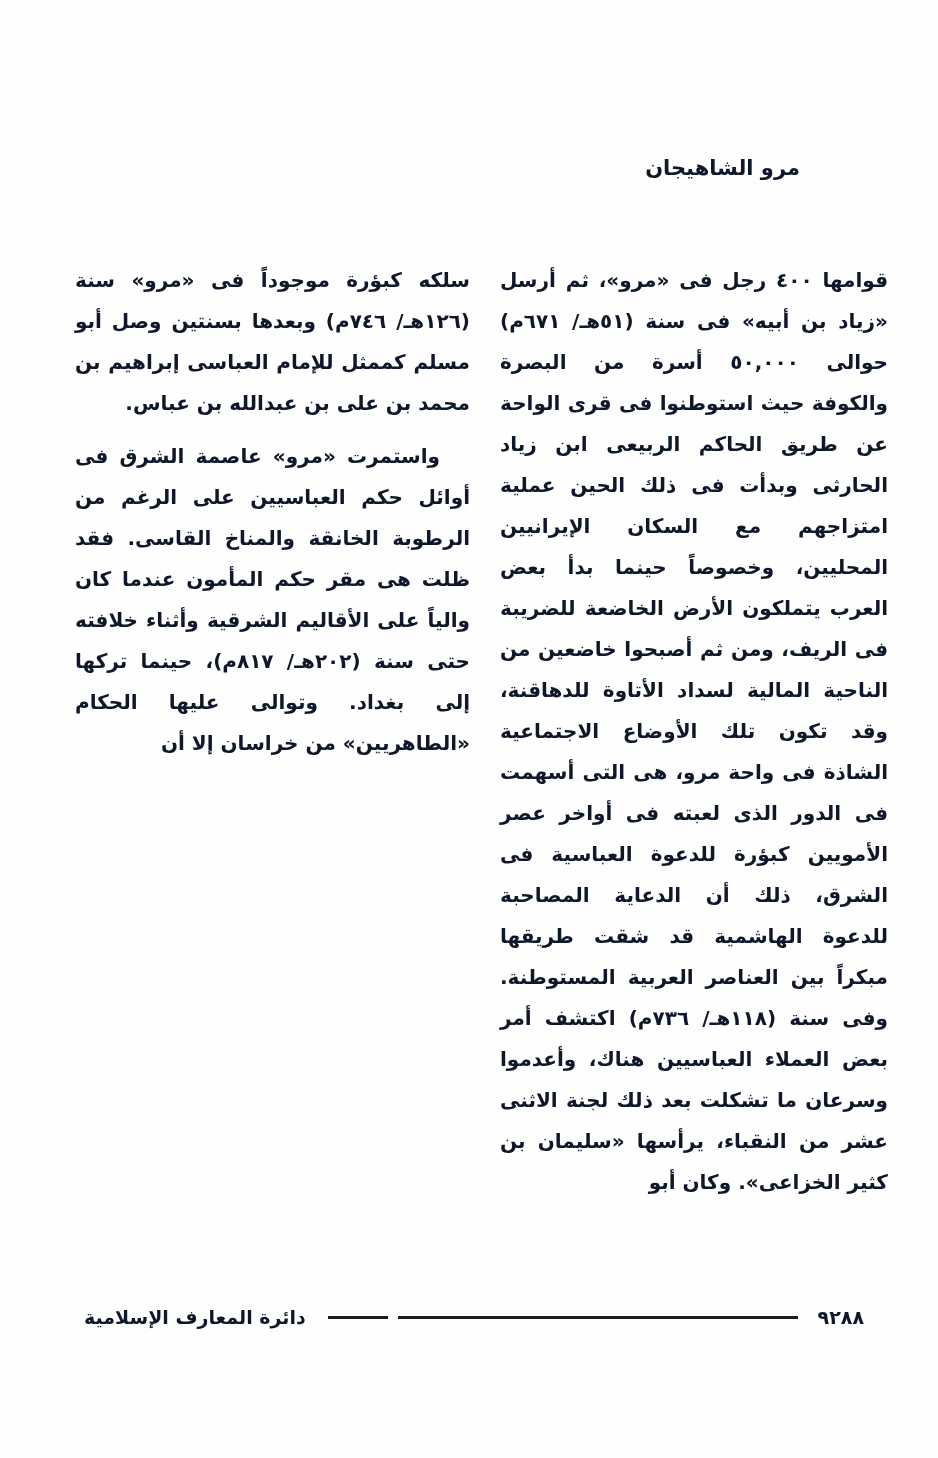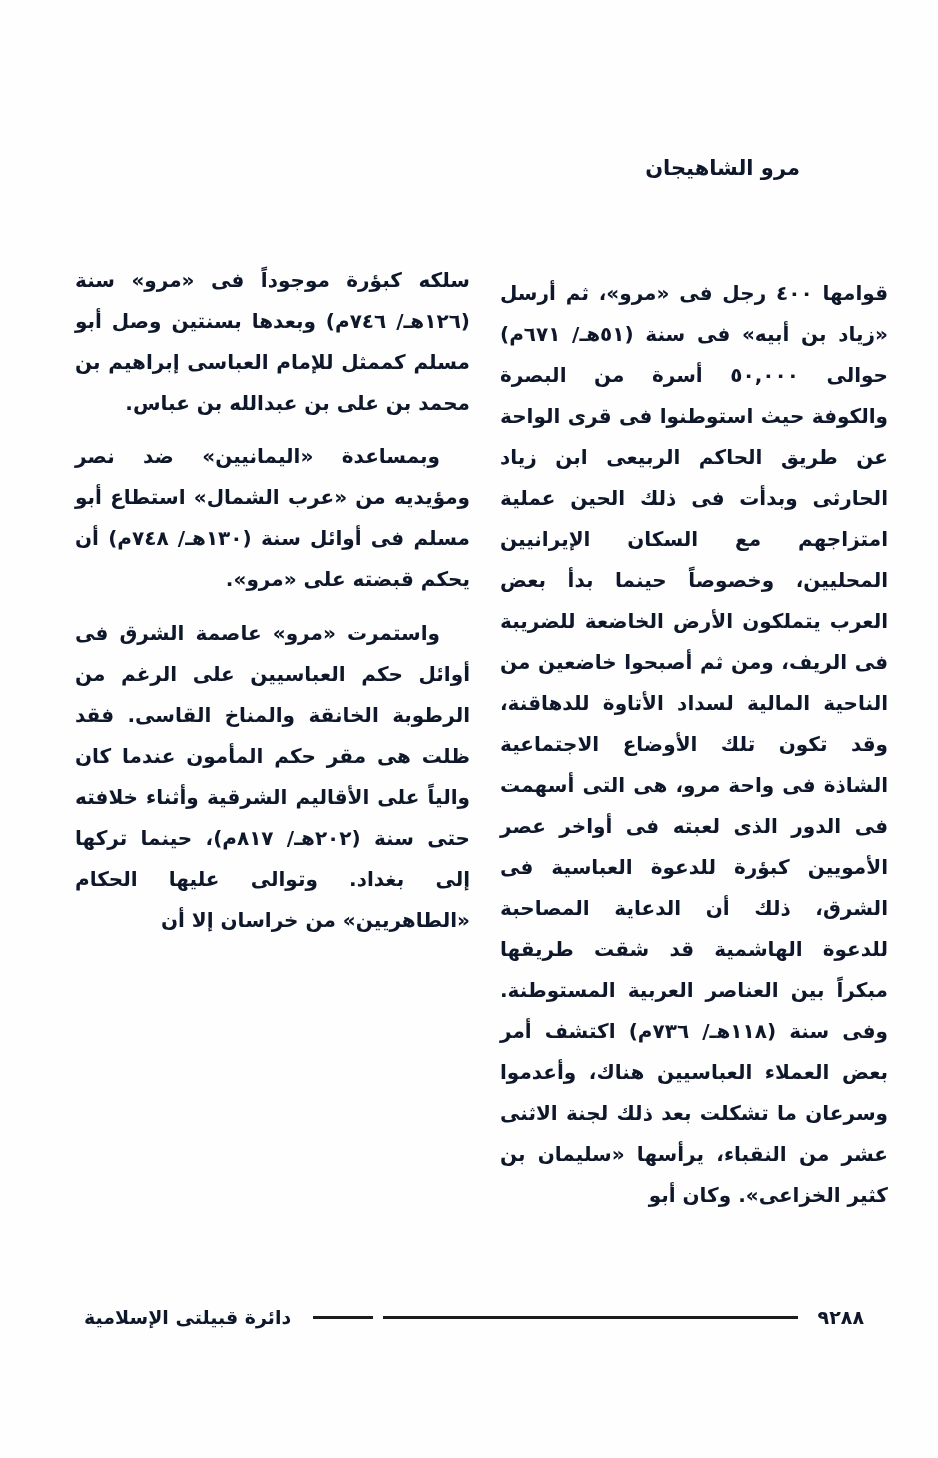--- a/index.html
+++ b/index.html
@@ -41,21 +41,21 @@
   .col {
     font-size: 20px;
     font-weight: bold;
     line-height: 41px;
     text-align: justify;
   }
   .col-right { width: 388px; }
   .col-left  { width: 395px; }
   .col p { margin: 0 0 12px 0; }
   .col p.indent { text-indent: 30px; }
-  .col p:last-child { margin-bottom: 0; margin-top: 13px; }
+  .col p:last-child { margin-bottom: 0; }
   
   .footer {
     position: absolute;
     top: 1306px;
     right: 84px;
     left: 84px;
     display: flex;
     flex-direction: row; 
     align-items: center;
     font-size: 19px;
@@ -79,26 +79,25 @@
   <div class="header-title">مرو الشاهيجان</div>
 
   <div class="content">
 
     <div class="col col-right">
       <p>قوامها ٤٠٠ رجل فى «مرو»، ثم أرسل «زياد بن أبيه» فى سنة (٥١هـ/ ٦٧١م) حوالى ٥٠,٠٠٠ أسرة من البصرة والكوفة حيث استوطنوا فى قرى الواحة عن طريق الحاكم الربيعى ابن زياد الحارثى وبدأت فى ذلك الحين عملية امتزاجهم مع السكان الإيرانيين المحليين، وخصوصاً حينما بدأ بعض العرب يتملكون الأرض الخاضعة للضريبة فى الريف، ومن ثم أصبحوا خاضعين من الناحية المالية لسداد الأتاوة للدهاقنة، وقد تكون تلك الأوضاع الاجتماعية الشاذة فى واحة مرو، هى التى أسهمت فى الدور الذى لعبته فى أواخر عصر الأمويين كبؤرة للدعوة العباسية فى الشرق، ذلك أن الدعاية المصاحبة للدعوة الهاشمية قد شقت طريقها مبكراً بين العناصر العربية المستوطنة. وفى سنة (١١٨هـ/ ٧٣٦م) اكتشف أمر بعض العملاء العباسيين هناك، وأعدموا وسرعان ما تشكلت بعد ذلك لجنة الاثنى عشر من النقباء، يرأسها «سليمان بن كثير الخزاعى». وكان أبو</p>
     </div>
 
     <div class="col col-left">
       <p>سلكه كبؤرة موجوداً فى «مرو» سنة (١٢٦هـ/ ٧٤٦م) وبعدها بسنتين وصل أبو مسلم كممثل للإمام العباسى إبراهيم بن محمد بن على بن عبدالله بن عباس.</p>
-      <p class="indent">وبمساعدة «اليمانيين» ضد نصر ومؤيديه من «عرب الشمال» استطاع أبو مسلم فى أوائل سنة (١٣٠هـ/ ٧٤٨م) أن يحكم قبضته على «مرو».</p>
       <p class="indent">واستمرت «مرو» عاصمة الشرق فى أوائل حكم العباسيين على الرغم من الرطوبة الخانقة والمناخ القاسى. فقد ظلت هى مقر حكم المأمون عندما كان والياً على الأقاليم الشرقية وأثناء خلافته حتى سنة (٢٠٢هـ/ ٨١٧م)، حينما تركها إلى بغداد. وتوالى عليها الحكام «الطاهريين» من خراسان إلا أن</p>
     </div>
 
   </div>
 
   <div class="footer">
     <span class="page-number">٩٢٨٨</span>
     <span class="rule rule-long"></span>
     <span class="rule rule-short"></span>
-    <span class="publication">دائرة قبيلتى الإسلامية</span>
+    <span class="publication">دائرة المعارف الإسلامية</span>
   </div>
 
 </div>
 
 </body></html>

